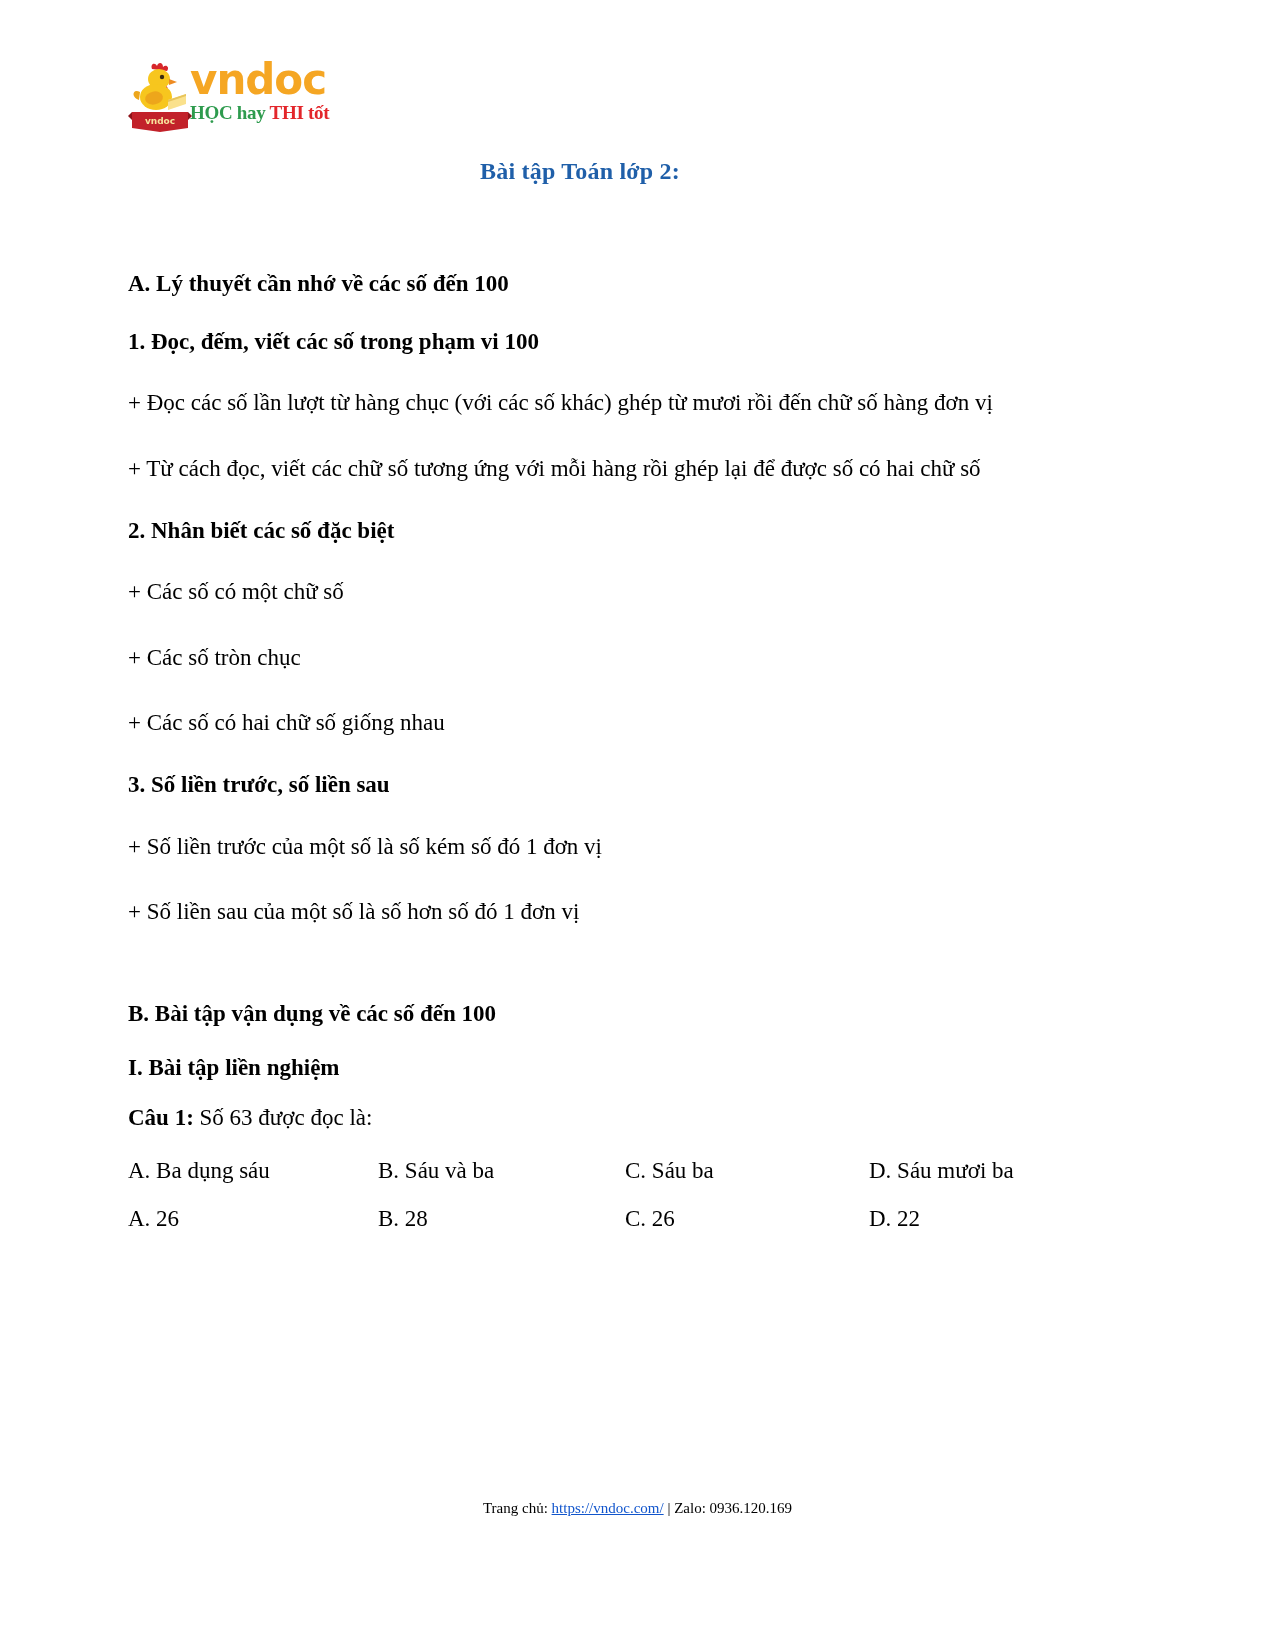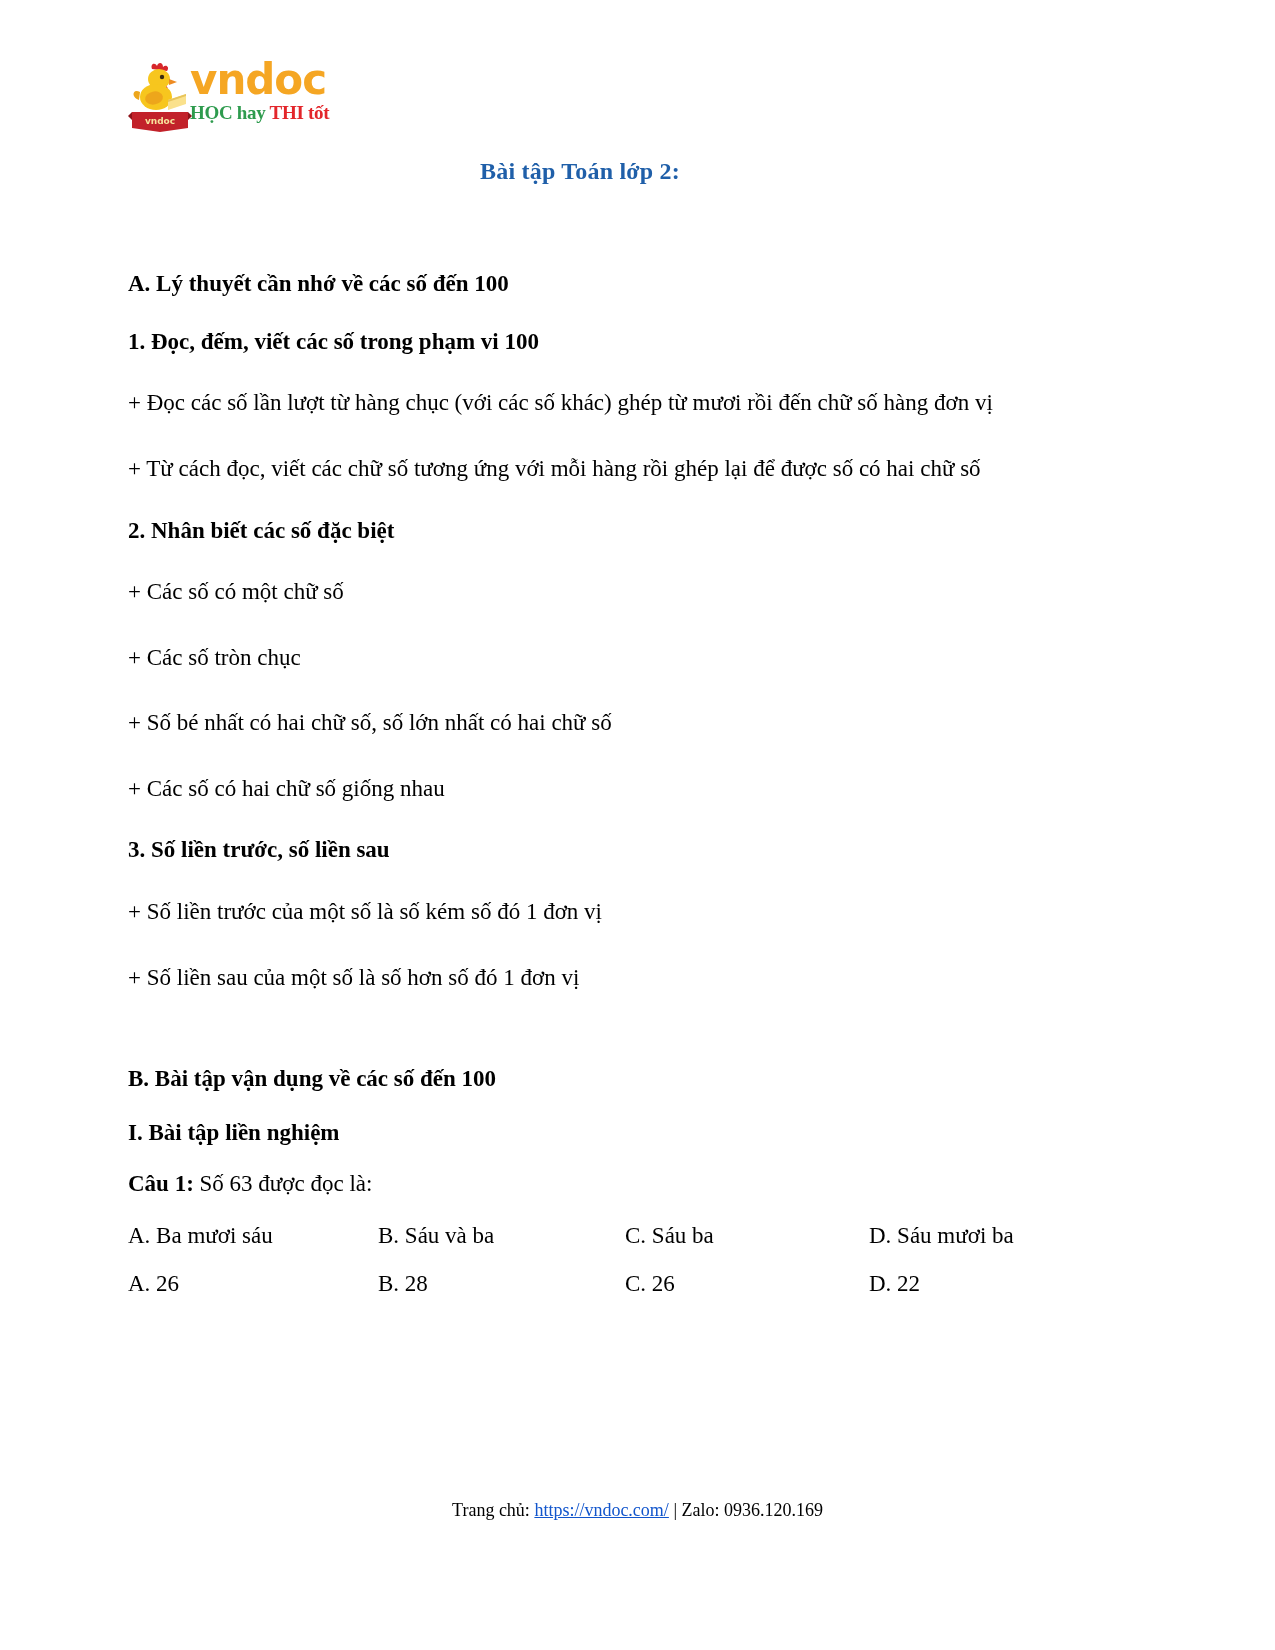--- a/index.html
+++ b/index.html
@@ -156,21 +156,21 @@
   .opt.c2 { left: 497px; }
   .opt.c3 { left: 741px; }
 
   
   .footer {
     position: absolute;
     left: 0;
     top: 1500px;
     width: 1275px;
     text-align: center;
-    font-size: 18px;
+    font-size: 15px;
     color: #000000;
   }
   .footer a {
     color: #1155CC;
     text-decoration: underline;
   }
 </style>
 </head>
 <body>
 
@@ -215,35 +215,34 @@
 
     <div class="h-sec">A. Lý thuyết cần nhớ về các số đến 100</div>
 
     <div class="h-sub">1. Đọc, đếm, viết các số trong phạm vi 100</div>
     <div class="para">+ Đọc các số lần lượt từ hàng chục (với các số khác) ghép từ mươi rồi đến chữ số hàng đơn vị</div>
     <div class="para">+ Từ cách đọc, viết các chữ số tương ứng với mỗi hàng rồi ghép lại để được số có hai chữ số</div>
 
     <div class="h-sub">2. Nhân biết các số đặc biệt</div>
     <div class="para">+ Các số có một chữ số</div>
     <div class="para">+ Các số tròn chục</div>
-    <div class="para">+ Số bé nhất có hai chữ số, số lớn nhất có hai chữ số</div>
     <div class="para">+ Các số có hai chữ số giống nhau</div>
 
     <div class="h-sub">3. Số liền trước, số liền sau</div>
     <div class="para">+ Số liền trước của một số là số kém số đó 1 đơn vị</div>
     <div class="para">+ Số liền sau của một số là số hơn số đó 1 đơn vị</div>
 
     <div class="gap-big"></div>
 
     <div class="h-secB">B. Bài tập vận dụng về các số đến 100</div>
     <div class="h-secI">I. Bài tập liền nghiệm</div>
 
     <div class="question"><b>Câu 1:</b><span> Số 63 được đọc là:</span></div>
     <div class="opt-row">
-      <span class="opt c0">A. Ba mươi sáu</span>
+      <span class="opt c0">A. Ba dụng sáu</span>
       <span class="opt c1">B. Sáu và ba</span>
       <span class="opt c2">C. Sáu ba</span>
       <span class="opt c3">D. Sáu mươi ba</span>
     </div>
 
     <div class="opt-row">
       <span class="opt c0">A. 26</span>
       <span class="opt c1">B. 28</span>
       <span class="opt c2">C. 26</span>
       <span class="opt c3">D. 22</span>

